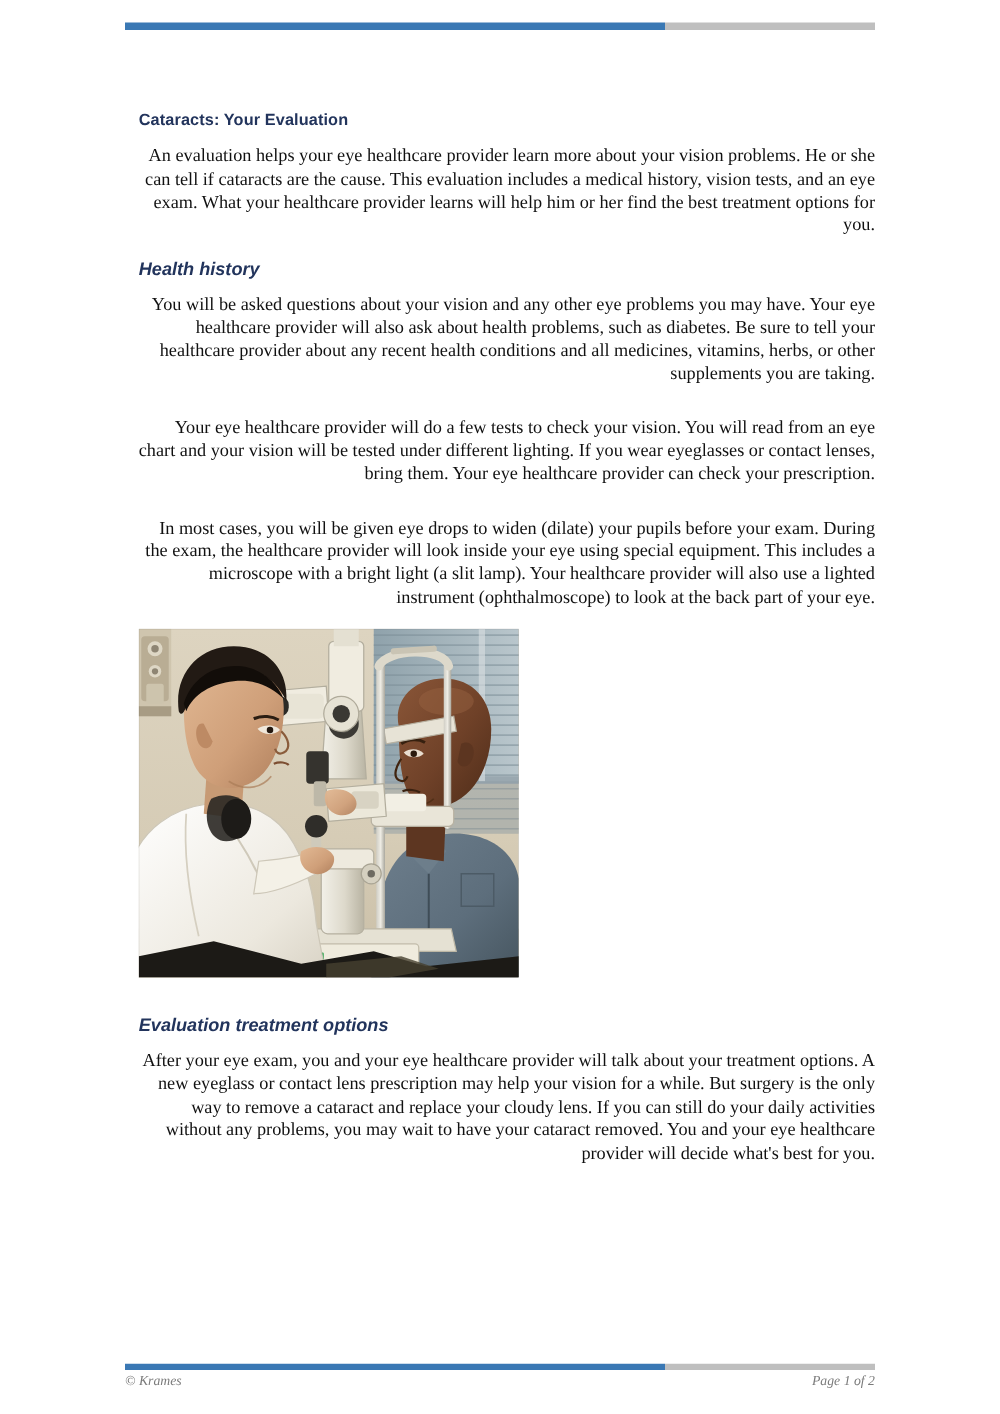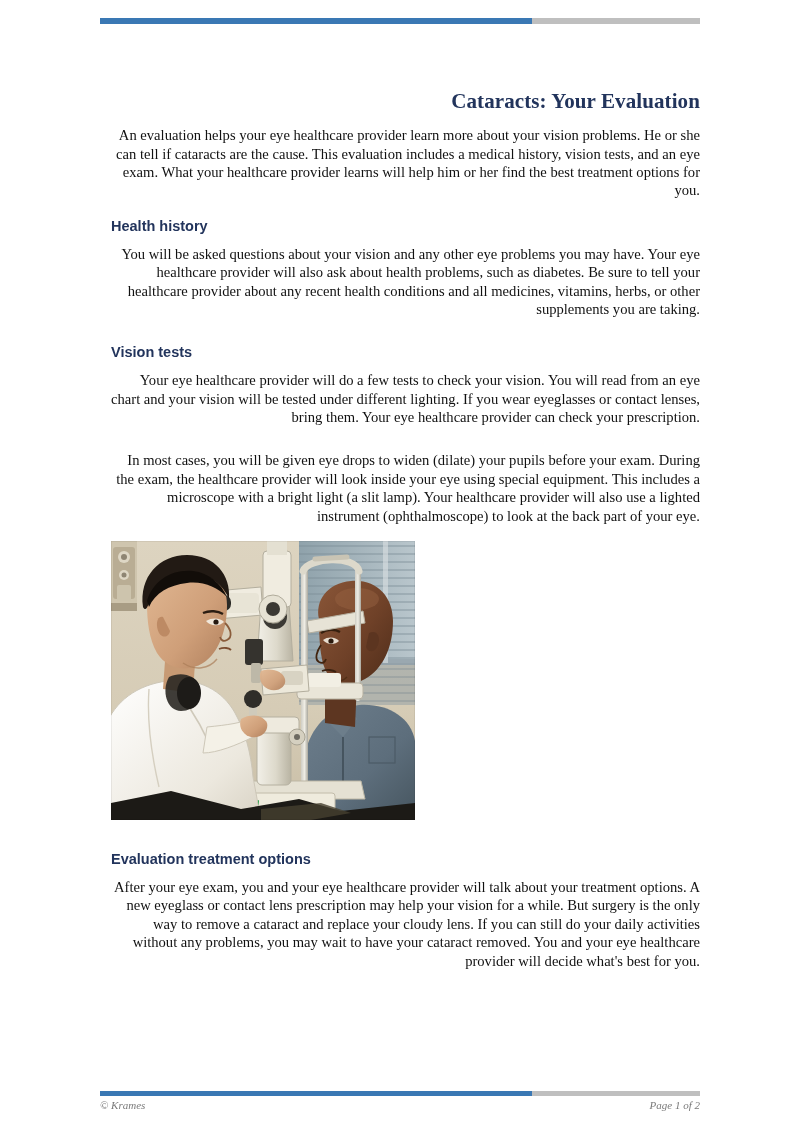--- a/index.html
+++ b/index.html
@@ -45,37 +45,37 @@
 
   
   .content {
     position: absolute;
     left: 111px;
     top: 88px;
     width: 589px;
   }
 
   h1.doc-title {
-    font-family: Liberation Serif, serif;
-    font-size: 21px;
+    font-family: Liberation Sans, sans-serif;
+    font-size: 13px;
     font-weight: bold;
     color: #22345c;
     margin: 0 0 12px 0;
     letter-spacing: 0.1px;
     line-height: 1.25;
-    text-align: right;
   }
 
   h2.section-title {
     font-family: "Liberation Sans", "DejaVu Sans", sans-serif;
     font-size: 14.5px;
     font-weight: bold;
     color: #22345c;
     margin: 0 0 9px 0;
     line-height: 1.3;
+    font-style: italic;
   }
 
   p.body-text {
     font-family: "Liberation Serif", "DejaVu Serif", serif;
     font-size: 14.6px;
     line-height: 18.4px;
     color: #111111;
     margin: 0;
     text-align: right;
   }
@@ -144,21 +144,20 @@
     <div class="block-intro">
       <p class="body-text">An evaluation helps your eye healthcare provider learn more about your vision problems. He or she can tell if cataracts are the cause. This evaluation includes a medical history, vision tests, and an eye exam. What your healthcare provider learns will help him or her find the best treatment options for you.</p>
     </div>
 
     <div class="block-sec">
       <h2 class="section-title">Health history</h2>
       <p class="body-text">You will be asked questions about your vision and any other eye problems you may have. Your eye healthcare provider will also ask about health problems, such as diabetes. Be sure to tell your healthcare provider about any recent health conditions and all medicines, vitamins, herbs, or other supplements you are taking.</p>
     </div>
 
     <div class="block-sec">
-      <h2 class="section-title">Vision tests</h2>
       <p class="body-text">Your eye healthcare provider will do a few tests to check your vision. You will read from an eye chart and your vision will be tested under different lighting. If you wear eyeglasses or contact lenses, bring them. Your eye healthcare provider can check your prescription.</p>
     </div>
 
     <div class="block-sec-tight">
       <p class="body-text">In most cases, you will be given eye drops to widen (dilate) your pupils before your exam. During the exam, the healthcare provider will look inside your eye using special equipment. This includes a microscope with a bright light (a slit lamp). Your healthcare provider will also use a lighted instrument (ophthalmoscope) to look at the back part of your eye.</p>
 
       <div class="photo-wrap">
         <svg width="304" height="279" viewBox="0 0 304 279" xmlns="http://www.w3.org/2000/svg" role="img">
           <defs>
             <clipPath id="frameClip">

